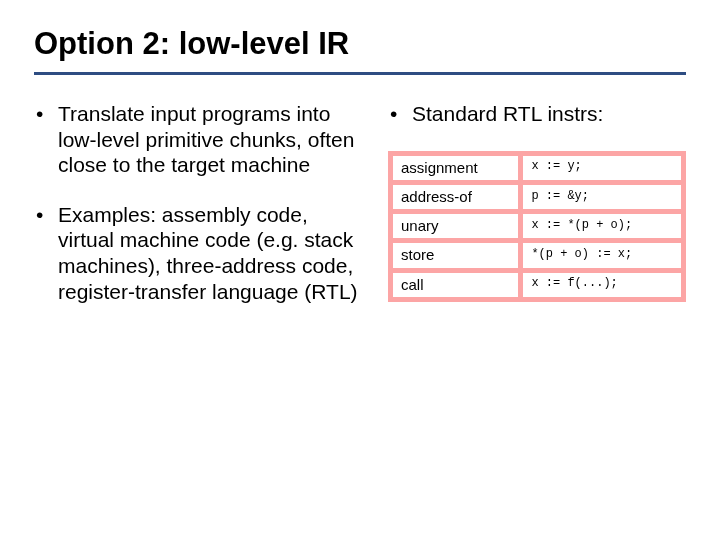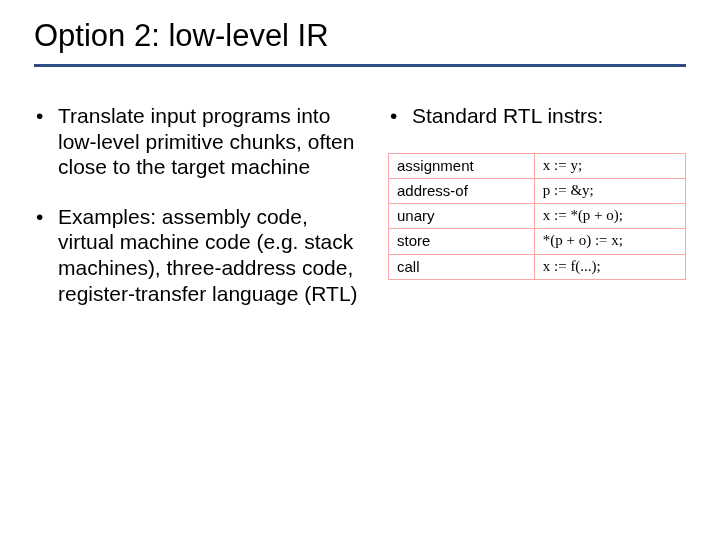--- a/index.html
+++ b/index.html
@@ -13,22 +13,22 @@
     overflow: hidden;
   }
   .slide {
     box-sizing: border-box;
     width: 720px;
     height: 540px;
     padding: 18px 34px 28px 34px;
   }
   .title {
     font-size: 31px;
-    font-weight: 400;
-    margin: 0 0 6px 0;
+    font-weight: 700;
+    margin: 8px 0 6px 0;
     padding: 0 0 4px 0;
   }
   .title-rule {
     height: 3px;
     background: #2e4d82;
     margin: 0 0 26px 0;
   }
   .cols {
     display: flex;
     gap: 20px;
@@ -43,45 +43,44 @@
     list-style: none;
     padding: 0;
     margin: 0;
   }
   ul.bul > li {
     position: relative;
     padding-left: 24px;
     font-size: 21px;
     line-height: 1.22;
     margin-bottom: 24px;
-    margin-top: 10px;
   }
   ul.bul > li::before {
     content: "•";
     position: absolute;
     left: 2px;
     top: 0;
     font-size: 21px;
   }
   .instr-table {
     border-collapse: collapse;
     margin-top: 22px;
     width: 298px;
     font-family: Arial, Helvetica, sans-serif;
   }
   .instr-table td {
-    border: 1px solid #fca5a5;
+    border: 5px solid #fca5a5;
     padding: 3px 8px 4px 8px;
     font-size: 15.5px;
     line-height: 1.15;
     vertical-align: middle;
   }
   .instr-table td.code {
-    font-family: Liberation Serif, serif;
-    font-size: 15px;
+    font-family: Liberation Mono, monospace;
+    font-size: 12px;
     white-space: nowrap;
   }
   .instr-table td.code .it {
     font-style: italic;
   }
   .instr-table td.small {
     font-size: 15px;
   }
 </style>
 </head>

